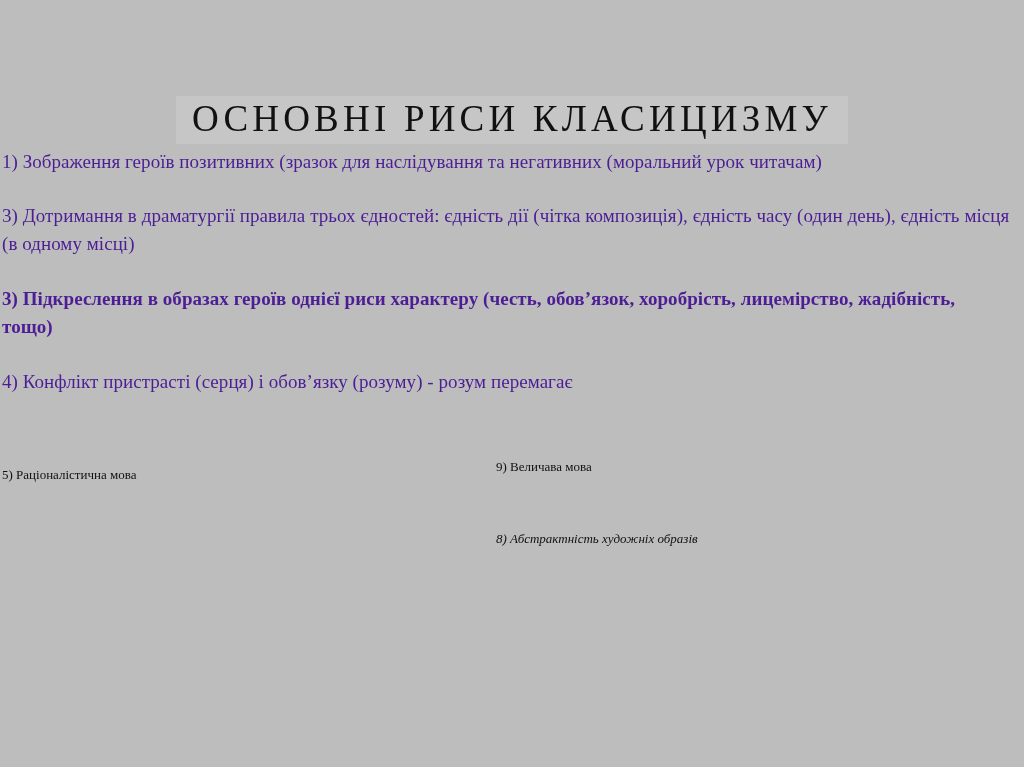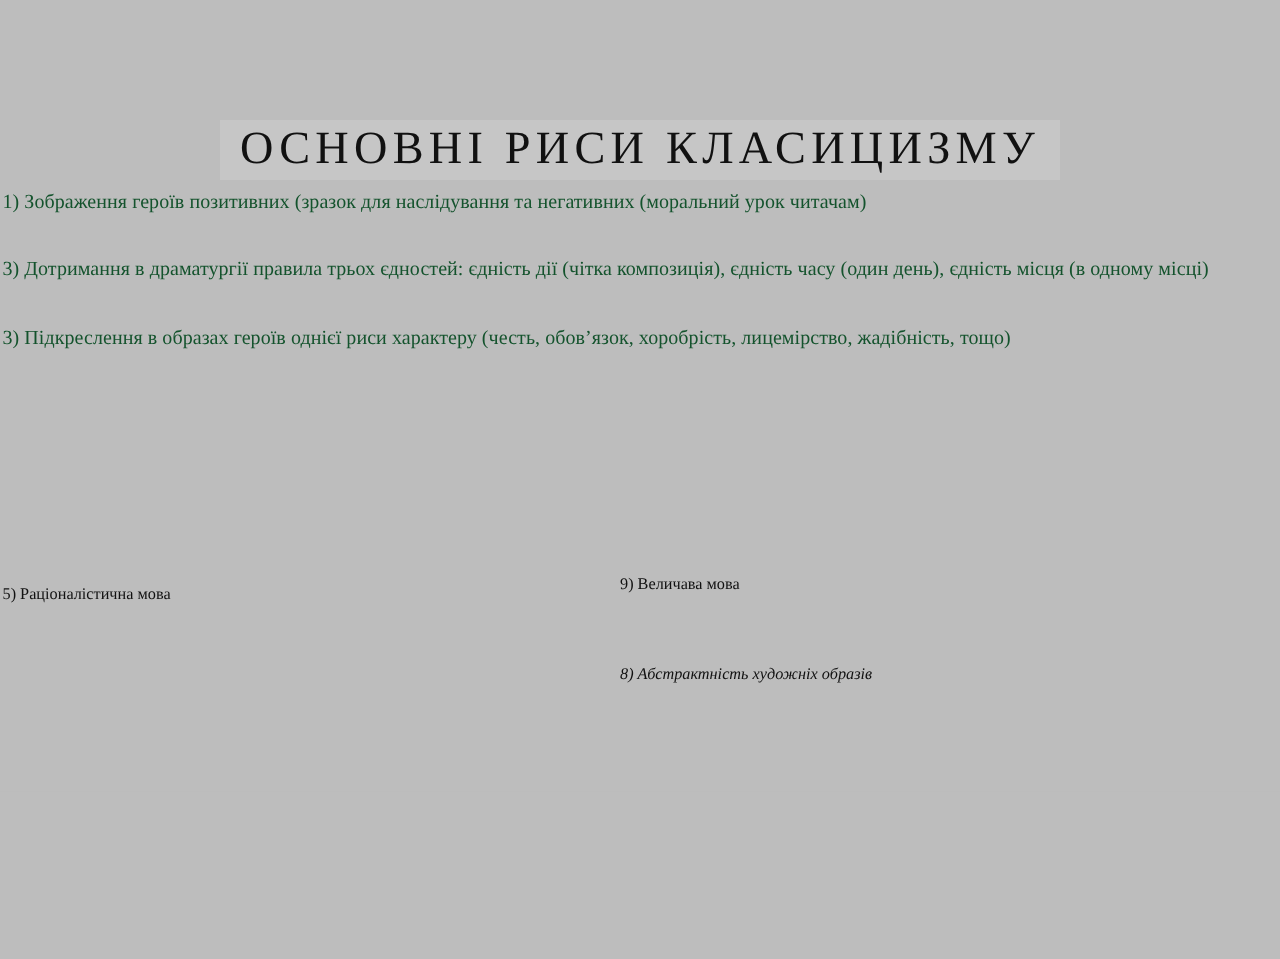--- a/index.html
+++ b/index.html
@@ -59,30 +59,30 @@
 
   
   .body-block {
     position: absolute;
     left: 2px;
     top: 148px;
     width: 1020px;
   }
   .para {
     font-family: "Liberation Serif", "DejaVu Serif", serif;
-    font-size: 16px;
+    font-size: 19px;
     line-height: 28px;
     font-weight: 400;
-    color: #14532d;
+    color: #4c1d95;
     margin: 0 0 22px 0;
     letter-spacing: 0.05px;
   }
   .para.p1 { width: 1018px; margin-bottom: 26px; }
   .para.p2 { width: 1018px; margin-bottom: 27px; }
-  .para.p3 { width: 960px;  margin-bottom: 27px; }
+  .para.p3 { width: 960px;  margin-bottom: 27px; font-weight: bold; }
   .para.p4 { width: 1018px; margin-bottom: 0; }
 
   
   .cols {
     position: absolute;
     left: 0;
     top: 462px;
     width: 1024px;
     height: 110px;
   }
@@ -118,20 +118,21 @@
   <div class="bottom-panel"></div>
 
   <div class="title-wrap">
     <span class="title">ОСНОВНІ РИСИ КЛАСИЦИЗМУ</span>
   </div>
 
   <div class="body-block">
     <p class="para p1">1) Зображення героїв позитивних (зразок для наслідування та негативних (моральний урок читачам)</p>
     <p class="para p2">3) Дотримання в драматургії правила трьох єдностей: єдність дії (чітка композиція), єдність часу (один день), єдність місця (в одному місці)</p>
     <p class="para p3">3) Підкреслення в образах героїв однієї риси характеру (честь, обов’язок,  хоробрість, лицемірство, жадібність, тощо)</p>
+    <p class="para p4">4) Конфлікт пристрасті (серця) і обов’язку (розуму) - розум перемагає</p>
   </div>
 
   <div class="cols">
     <div class="col-left">
       <div class="line a">5) Раціоналістична мова</div>
     </div>
     <div class="col-right">
       <div class="line a">9) Величава мова</div>
       <div class="line b">8) Абстрактність художніх образів</div>
     </div>

